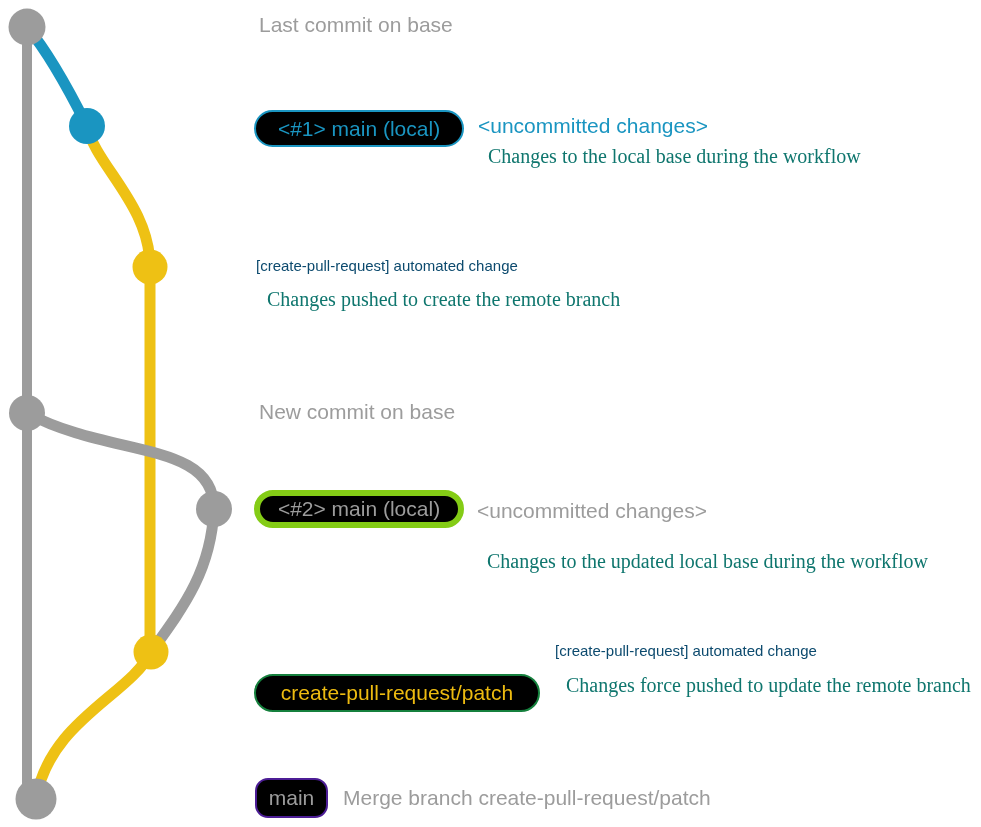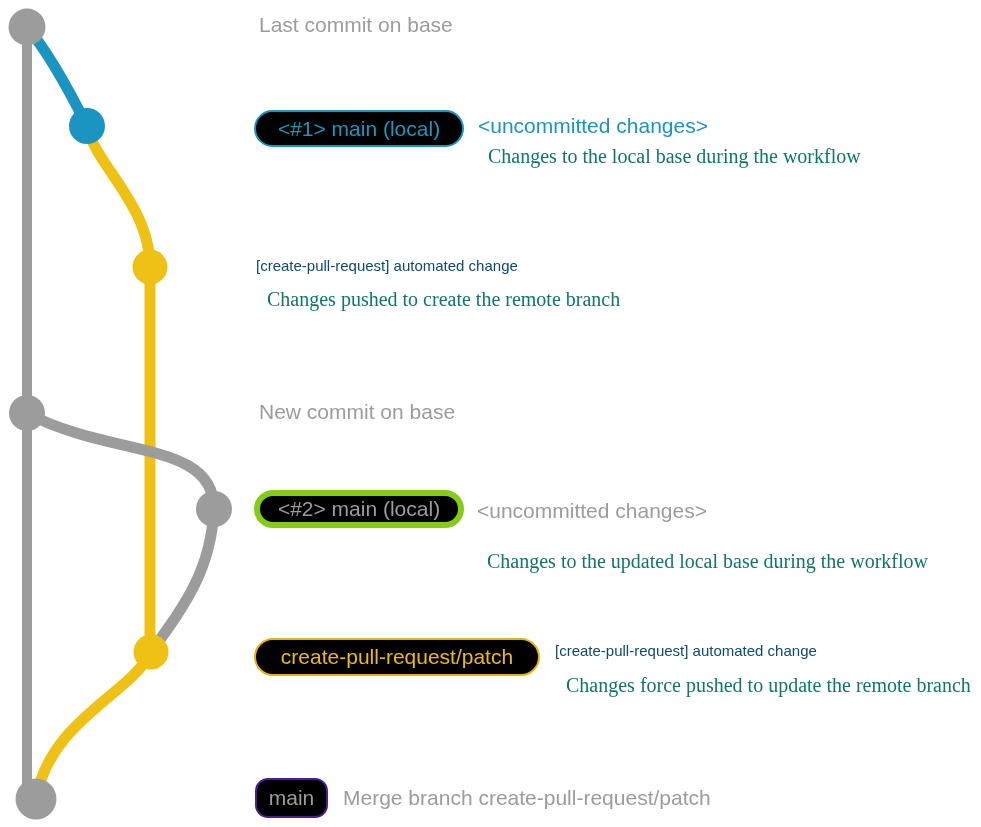--- a/index.html
+++ b/index.html
@@ -29,21 +29,21 @@
     position: absolute;
     display: flex;
     align-items: center;
     justify-content: center;
     box-sizing: border-box;
     font-size: 21px;
     background: #000000;
   }
   .badge-blue   { border: 2px solid #1a95c1; color: #1a95c1; border-radius: 19px; }
   .badge-gray   { border: 6px solid #84cc16; color: #9c9c9c; border-radius: 19px; }
-  .badge-yellow { border: 2px solid #eab308; color: #edbb10; border-radius: 19px; }
+  .badge-yellow { border: 2px solid #15803d; color: #edbb10; border-radius: 19px; margin-top: 36px; }
   .badge-main   { border: 2px solid #4c1d95; color: #9c9c9c; border-radius: 13px; }
 </style>
 </head>
 <body>
 
 <div class="stage">
 
   <svg class="graph-svg" width="981" height="827" viewBox="0 0 981 827">
 
     <path d="M 27 27 L 27 799" fill="none" stroke-width="10" stroke-linecap="round" stroke="#9c9c9c"></path>

